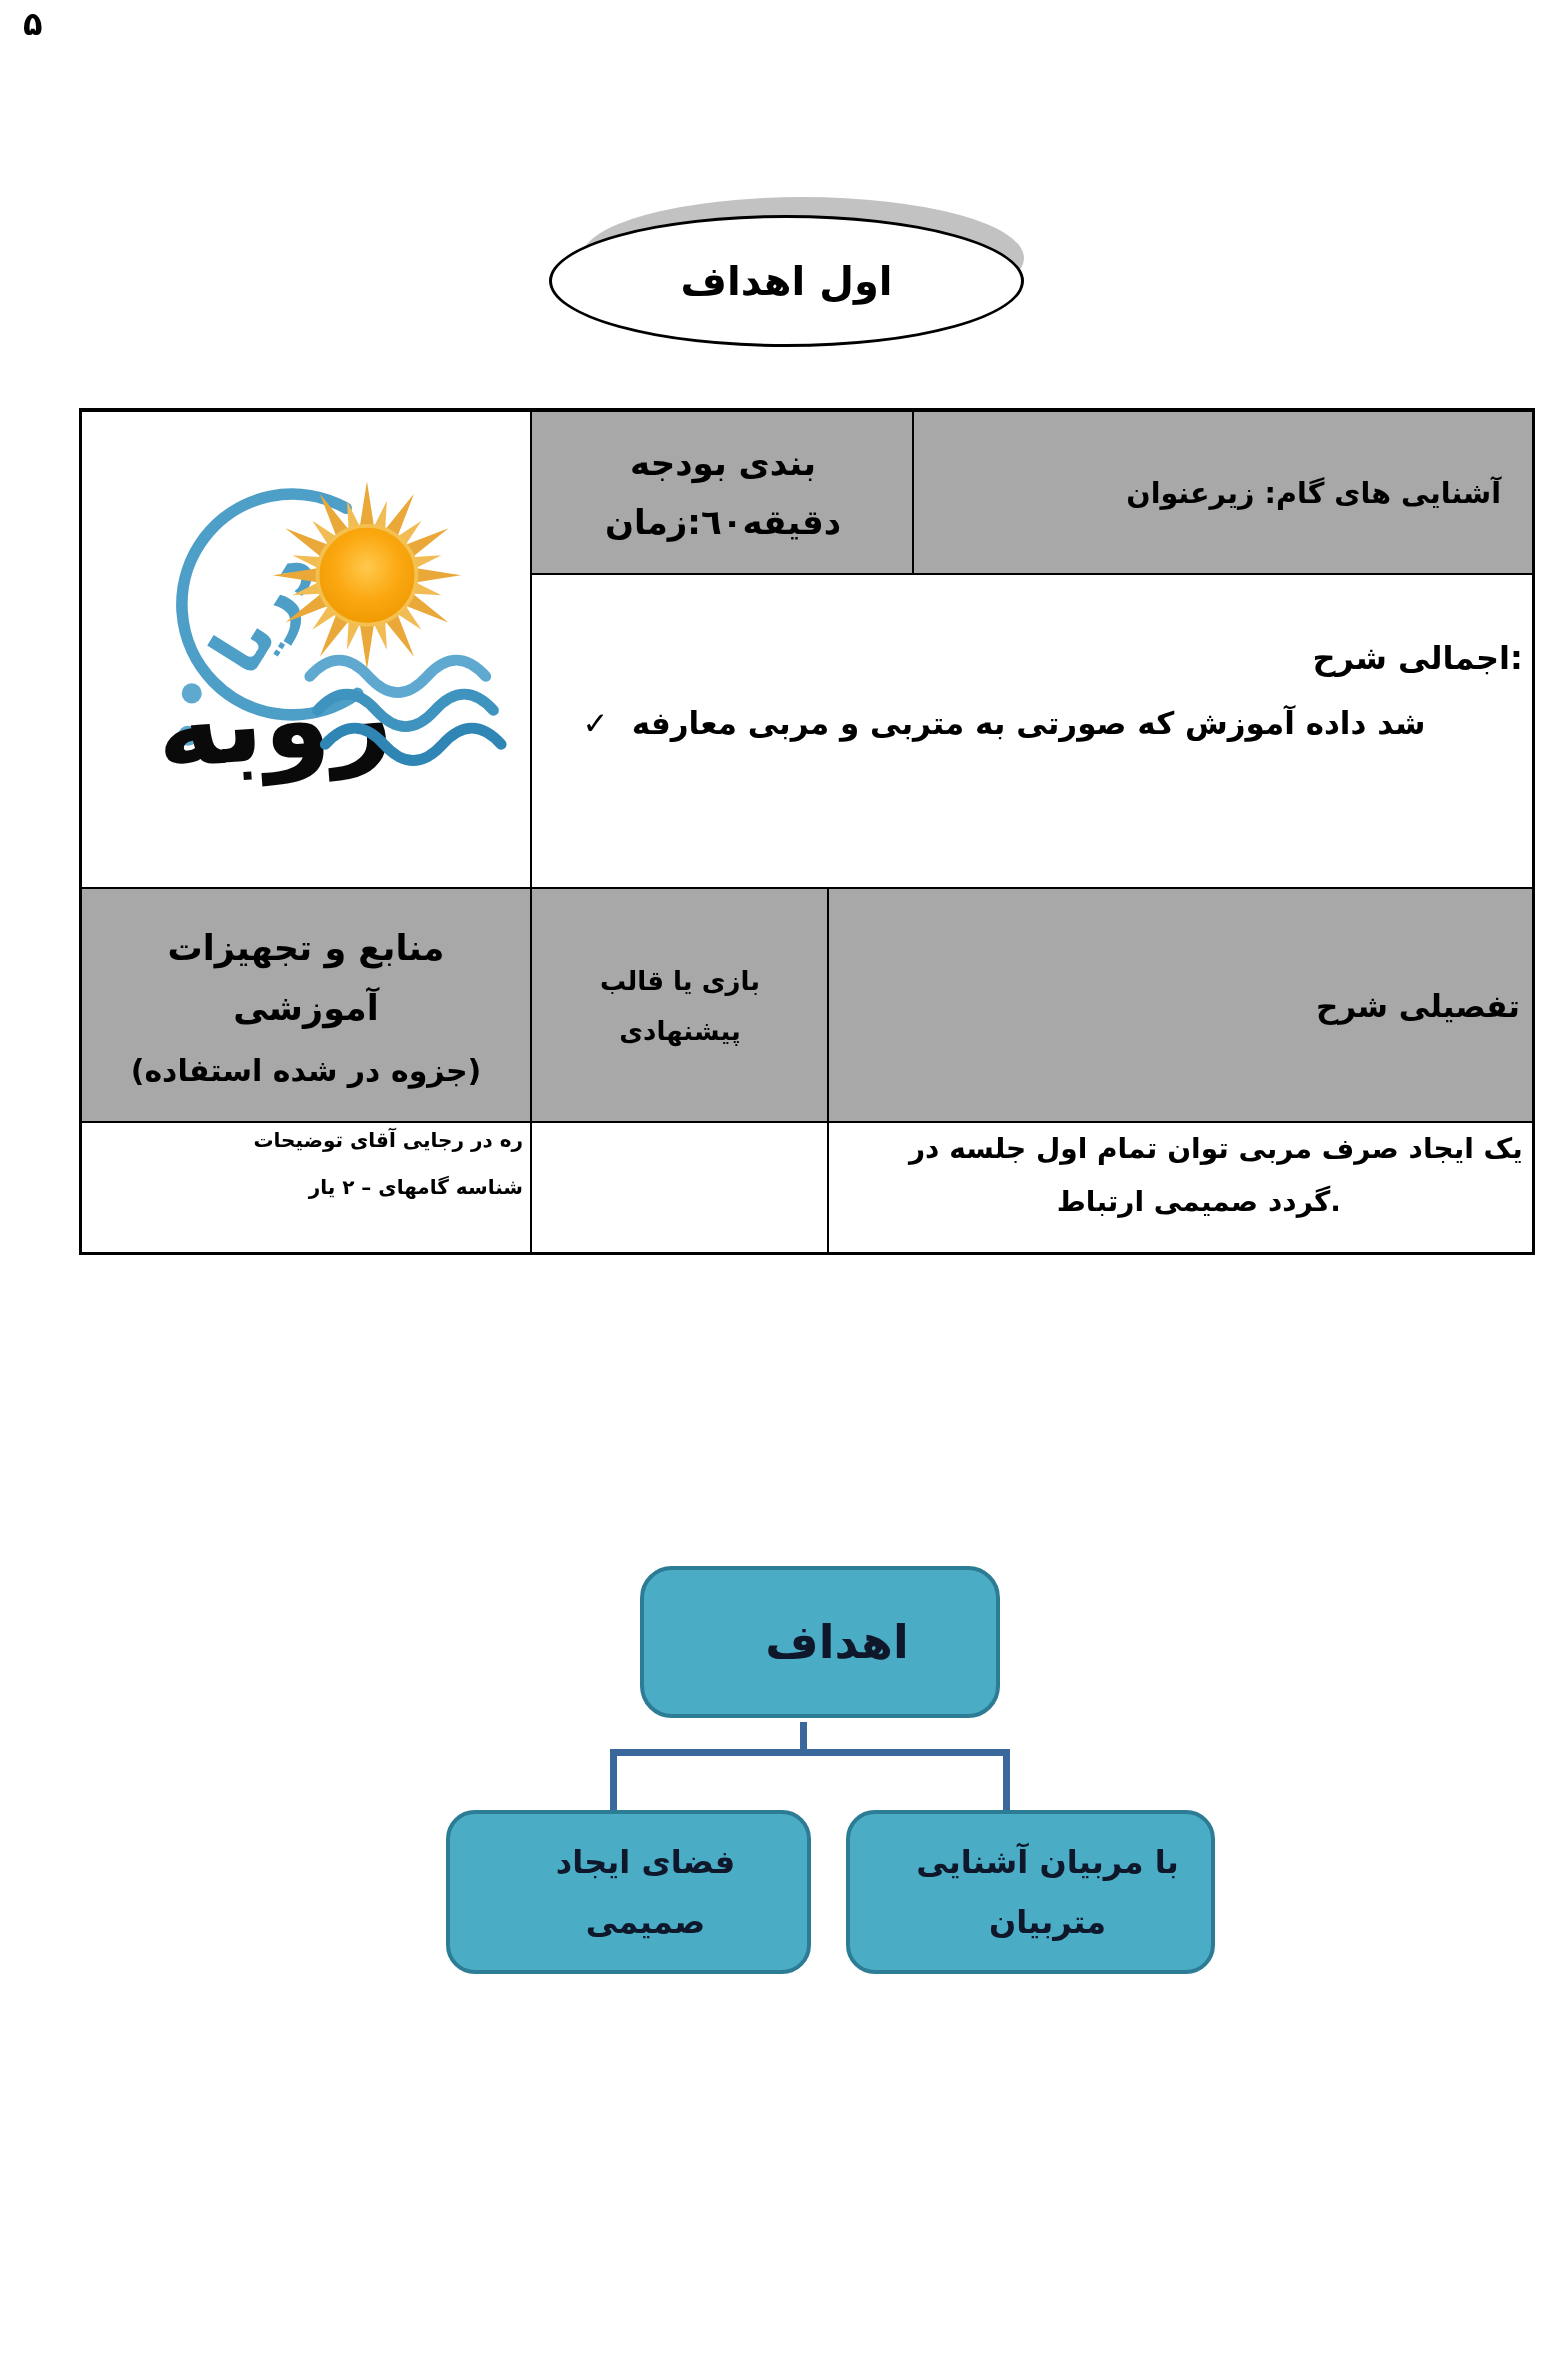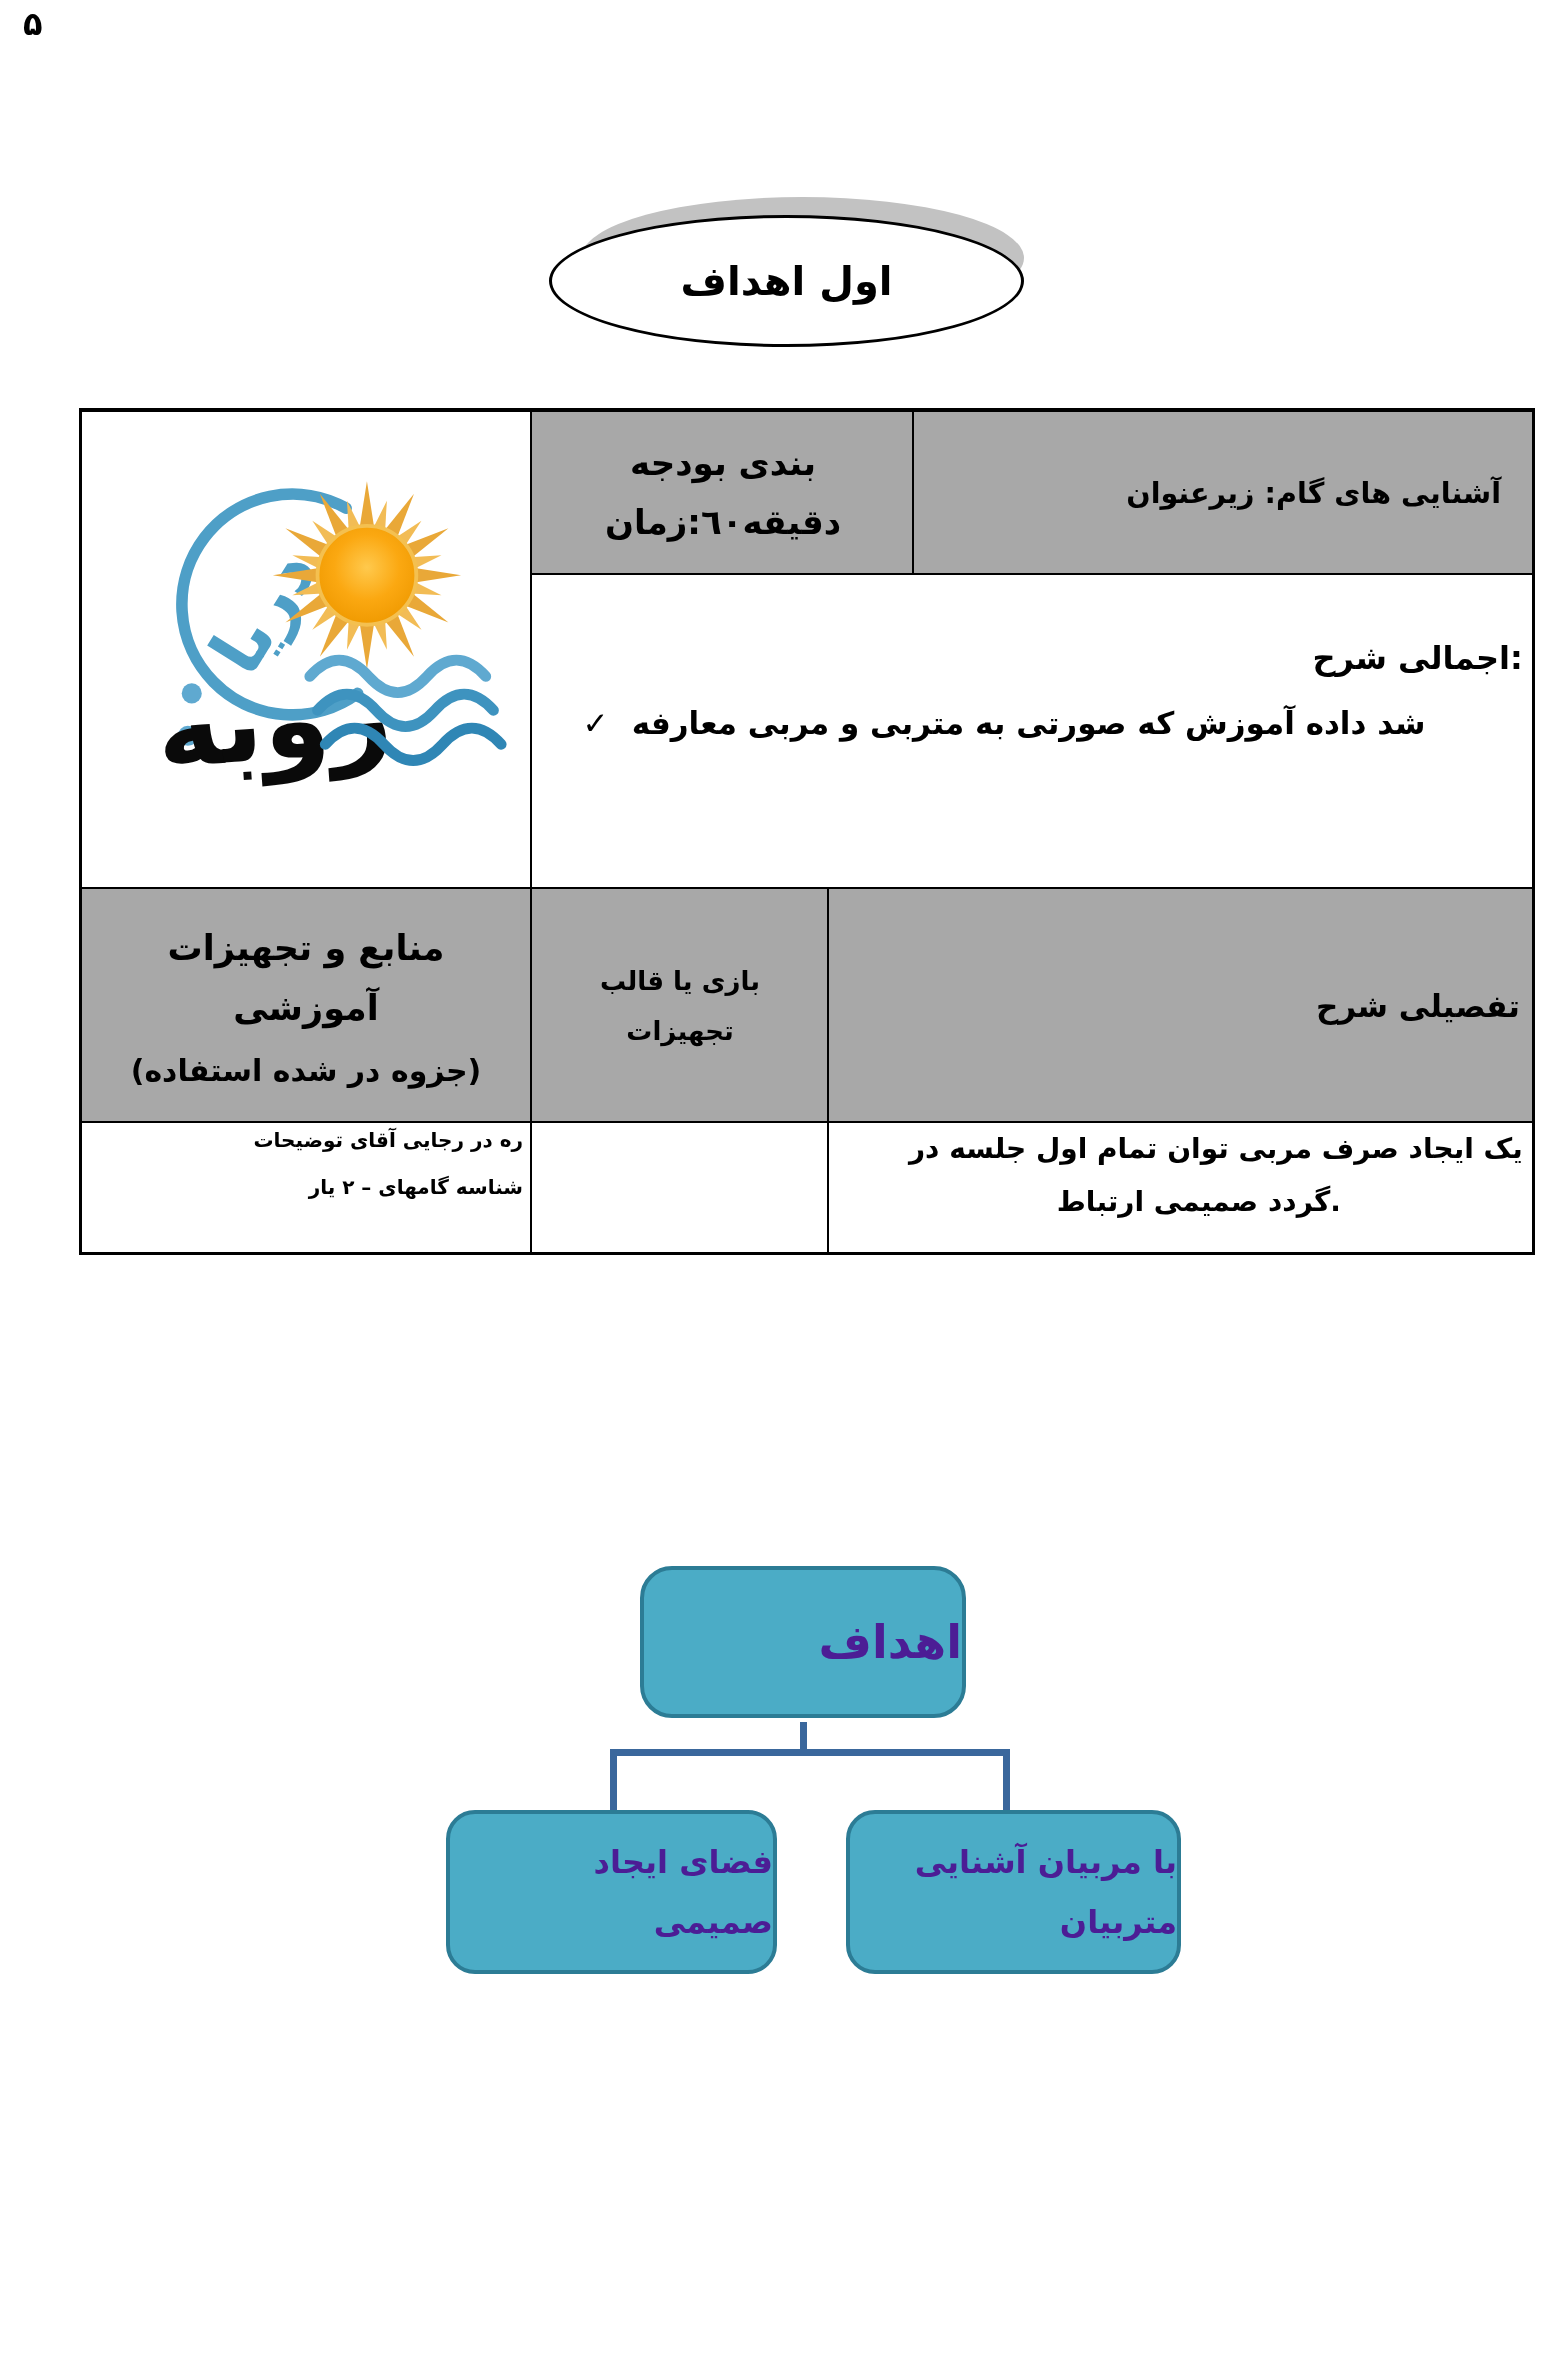--- a/index.html
+++ b/index.html
@@ -42,21 +42,21 @@
   .note-cell .n2 { margin-top:23px; }
   .detail-text-cell { left:747px; top:711px; width:703px; height:129px; padding-top:9.3px; font-size:28px; }
   .detail-text-cell .d1 { text-align:right; padding-right:9.3px; }
   .detail-text-cell .d2 { text-align:right; padding-right:191px; margin-top:20px; }
 
   
   .logo-svg { position:absolute; left:126px; top:431px; }
 
   
   .dg-box { position:absolute; background:#4BACC6; border:4.6px solid #2C7C95; border-radius:32px;
-            display:flex; flex-direction:column; align-items:flex-end; justify-content:center; color:#4c1d95; }
+            display:flex; flex-direction:column; align-items:center; justify-content:center; color:#0f172a;padding-left:34px; }
   .dg-root { left:640px; top:1566px; width:318px; height:144px; font-size:46px; }
   .dg-left { left:446px; top:1810px; width:323px; height:156px; font-size:32px; gap:21.6px; border-radius:29px; }
   .dg-right { left:846px; top:1810px; width:327px; height:156px; font-size:32px; gap:21.6px; border-radius:29px; }
   .conn { position:absolute; background:#3A679C; }
 </style>
 </head>
 <body>
 
 <div id="page">
 
@@ -97,21 +97,21 @@
       </div>
     </div>
 
     <div class="cell flex-c resources-cell">
       <div class="l12">تجهیزات ‎و ‎منابع</div>
       <div class="l12">آموزشی</div>
       <div class="l3">(استفاده ‎شده ‎در ‎جزوه)</div>
     </div>
     <div class="cell flex-c format-cell">
       <div>قالب ‎یا ‎بازی</div>
-      <div>تجهیزات</div>
+      <div>پیشنهادی</div>
     </div>
     <div class="cell flex-r detail-label-cell">
       <div>شرح ‎تفصیلی</div>
     </div>
 
     <div class="cell note-cell">
       <div>توضیحات ‎آقای ‎رجایی ‎در ‎ره</div>
       <div class="n2">یار ‎۲ ‎– ‎گامهای ‎شناسه</div>
     </div>
     <div class="cell detail-text-cell">

